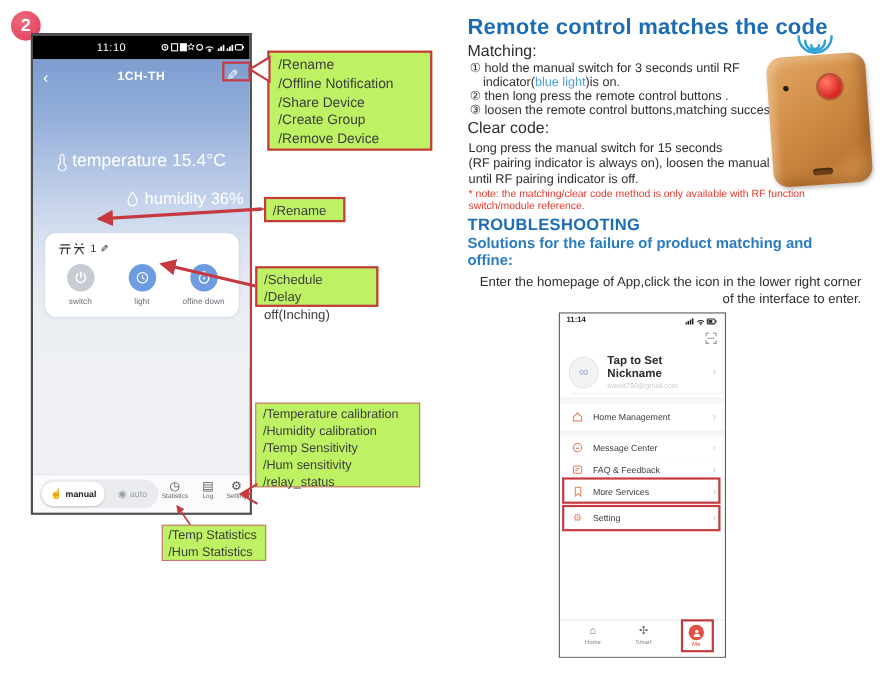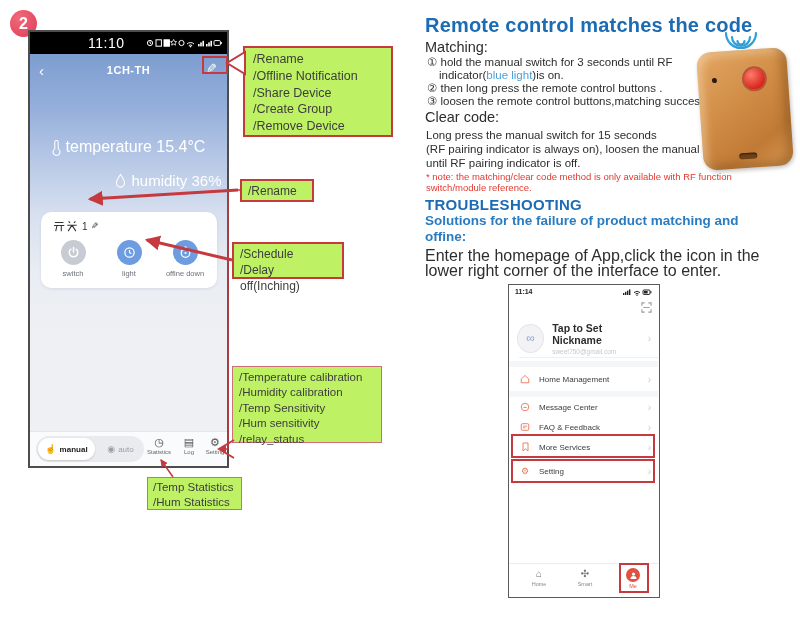--- a/index.html
+++ b/index.html
@@ -10,21 +10,21 @@
 
   
   #step-badge{left:10px;top:10px;width:27px;height:27px;border-radius:50%;
     background:radial-gradient(circle at 35% 30%,#f0697c,#df3d55);color:#fff;
     font-weight:bold;font-size:16px;display:flex;align-items:center;justify-content:center;}
 
   
   #phone1{left:28px;top:30px;width:201px;height:438px;border:2px solid #4d4d4d;
     background:#eef0f3;box-sizing:border-box;overflow:hidden;}
   #p1-status{left:0;top:0;width:197px;height:22px;background:#000;color:#fff;
-    display:flex;align-items:center;font-size:14px;}
+    display:flex;align-items:center;font-size:10px;}
   #p1-status .time{margin-left:58px;letter-spacing:.5px;}
   #p1-status svg{margin-left:auto;margin-right:5px;}
   #p1-grad{left:0;top:22px;width:197px;height:280px;
     background:linear-gradient(180deg,#7d9dd0 0%,#93aeda 18%,#b7c8e6 38%,#d8e1f0 58%,#e9edf3 78%,#eef0f3 100%);}
   #p1-header{left:0;top:24px;width:197px;height:28px;display:flex;align-items:center;color:#fff;}
   #p1-back{margin-left:9px;font-size:15px;line-height:1;}
   #p1-title{position:absolute;left:0;width:197px;text-align:center;font-size:11px;font-weight:bold;letter-spacing:.5px;}
   #p1-pencil{position:absolute;right:10px;top:5px;font-size:13px;transform:scaleX(-1) rotate(0deg);}
   .reading{left:0;width:197px;text-align:center;color:#fff;display:flex;justify-content:center;align-items:center;gap:5px;}
   #temp-row{top:106px;font-size:16px;}
@@ -62,21 +62,21 @@
   #r-title{left:425px;top:14px;font-size:20px;font-weight:bold;color:#1b6cb5;letter-spacing:.2px;}
   #r-match-h{left:425px;top:39px;font-size:14.5px;color:#2d2d2d;}
   #r-steps{left:427px;top:56px;font-size:11.5px;line-height:13px;color:#2d2d2d;}
   #r-steps .ind{padding-left:12px;}
   .blue-t{color:#4b9fd8;}
   #r-clear-h{left:425px;top:109px;font-size:14.5px;color:#2d2d2d;}
   #r-clear{left:426px;top:128px;font-size:11.5px;line-height:14px;color:#2d2d2d;}
   #r-note{left:426px;top:171px;width:336px;font-size:9.5px;line-height:11px;color:#e2392f;}
   #r-ts-h{left:425px;top:196px;font-size:15px;font-weight:bold;color:#1b6cb5;letter-spacing:.3px;}
   #r-ts-sub{left:425px;top:213px;width:354px;font-size:13.5px;line-height:16px;font-weight:bold;color:#2a7cc0;}
-  #r-body{left:425px;top:249px;width:358px;font-size:16px;line-height:14.5px;color:#2d2d2d;}
+  #r-body{left:425px;top:249px;width:358px;font-size:12px;line-height:14.5px;color:#2d2d2d;text-align:right;}
 
   
   #remote{left:700px;top:50px;width:90px;height:118px;transform:rotate(-4deg);
     border-radius:14px;background:linear-gradient(145deg,#e3a765 0%,#d08c45 45%,#c07a36 75%,#d99a55 100%);
     box-shadow:inset -6px -4px 10px rgba(120,70,20,.45), inset 4px 4px 8px rgba(255,230,190,.5), 1px 2px 4px rgba(0,0,0,.25);}
   #remote-btn{position:absolute;left:44px;top:17px;width:21px;height:21px;border-radius:50%;
     background:radial-gradient(circle at 35% 30%,#ff7a6a,#d8261d 70%);border:2px solid #b4543a;}
   #remote-led{position:absolute;left:14px;top:26px;width:5px;height:5px;border-radius:50%;background:#2a1c10;}
   #remote-slot{position:absolute;left:36px;bottom:9px;width:18px;height:6px;border-radius:3px;
     background:#6e4218;box-shadow:inset 0 1px 2px rgba(0,0,0,.6);}

